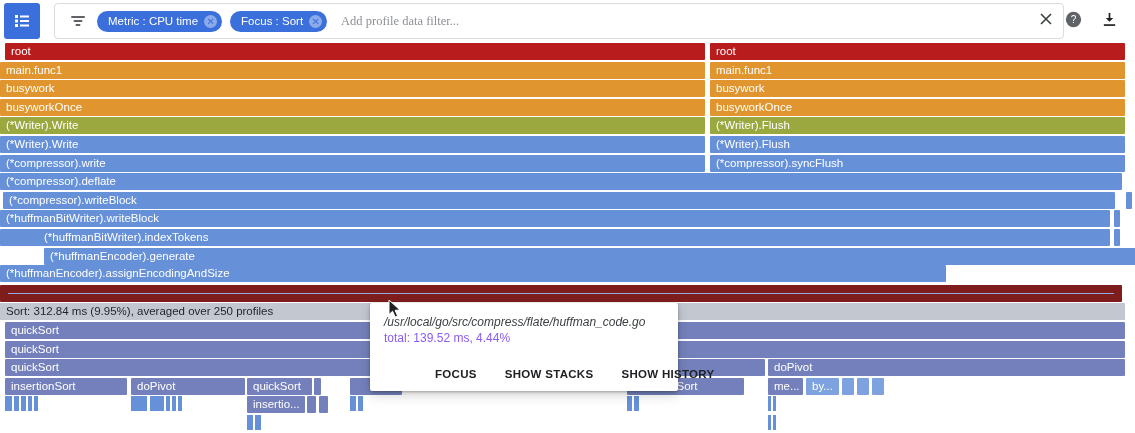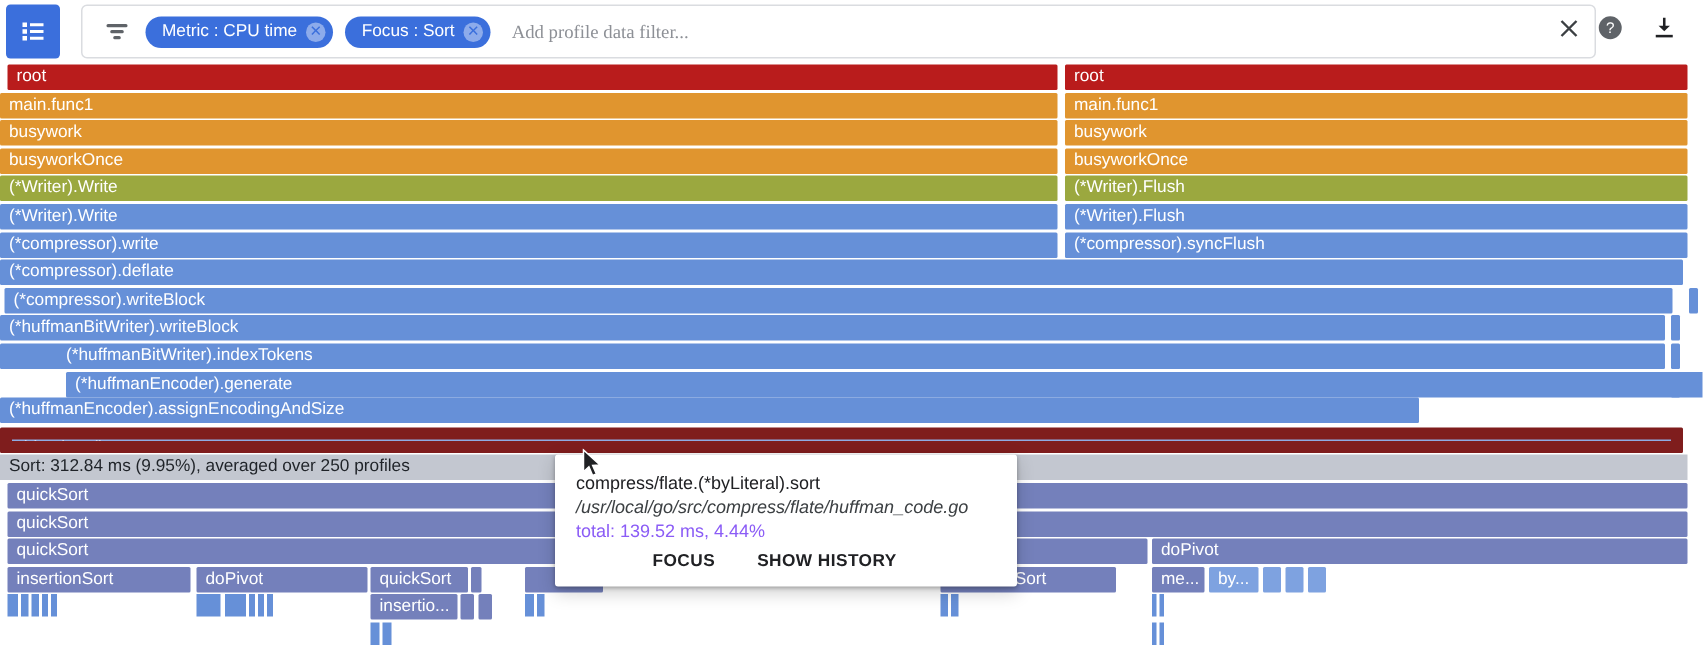--- a/index.html
+++ b/index.html
@@ -357,25 +357,25 @@
       <div class="tick" style="left: 768px; width: 3px; top: 354.4px; height: 15px;"></div>
       <div class="tick" style="left: 773px; width: 3px; top: 354.4px; height: 15px;"></div>
       <div class="tick" style="left: 247px; width: 6px; top: 373px; height: 15px;"></div>
       <div class="tick" style="left: 255px; width: 6px; top: 373px; height: 15px;"></div>
       <div class="tick" style="left: 768px; width: 3px; top: 373px; height: 15px;"></div>
       <div class="tick" style="left: 773px; width: 3px; top: 373px; height: 15px;"></div>
     </div>
 </div>
 
 <div id="tooltip">
-  <div id="tt-title">compress/flate.(*byLiteral).sort</div>
   <div id="tt-file">/usr/local/go/src/compress/flate/huffman_code.go</div>
   <div id="tt-total">total: 139.52 ms, 4.44%</div>
   <div id="tt-actions">
     <div class="tt-btn">FOCUS</div>
+    <div class="tt-btn">SHOW STACKS</div>
     <div class="tt-btn">SHOW HISTORY</div>
   </div>
 </div>
 
 <div id="cursor">
   <svg width="14" height="20" viewBox="0 0 14 20" aria-hidden="true">
     <path d="M1 1 L1 15.5 L4.6 12.2 L7.1 18 L9.6 16.9 L7.1 11.3 L12 11 Z" fill="#202124" stroke="#ffffff" stroke-width="1"></path>
   </svg>
 </div>
 

